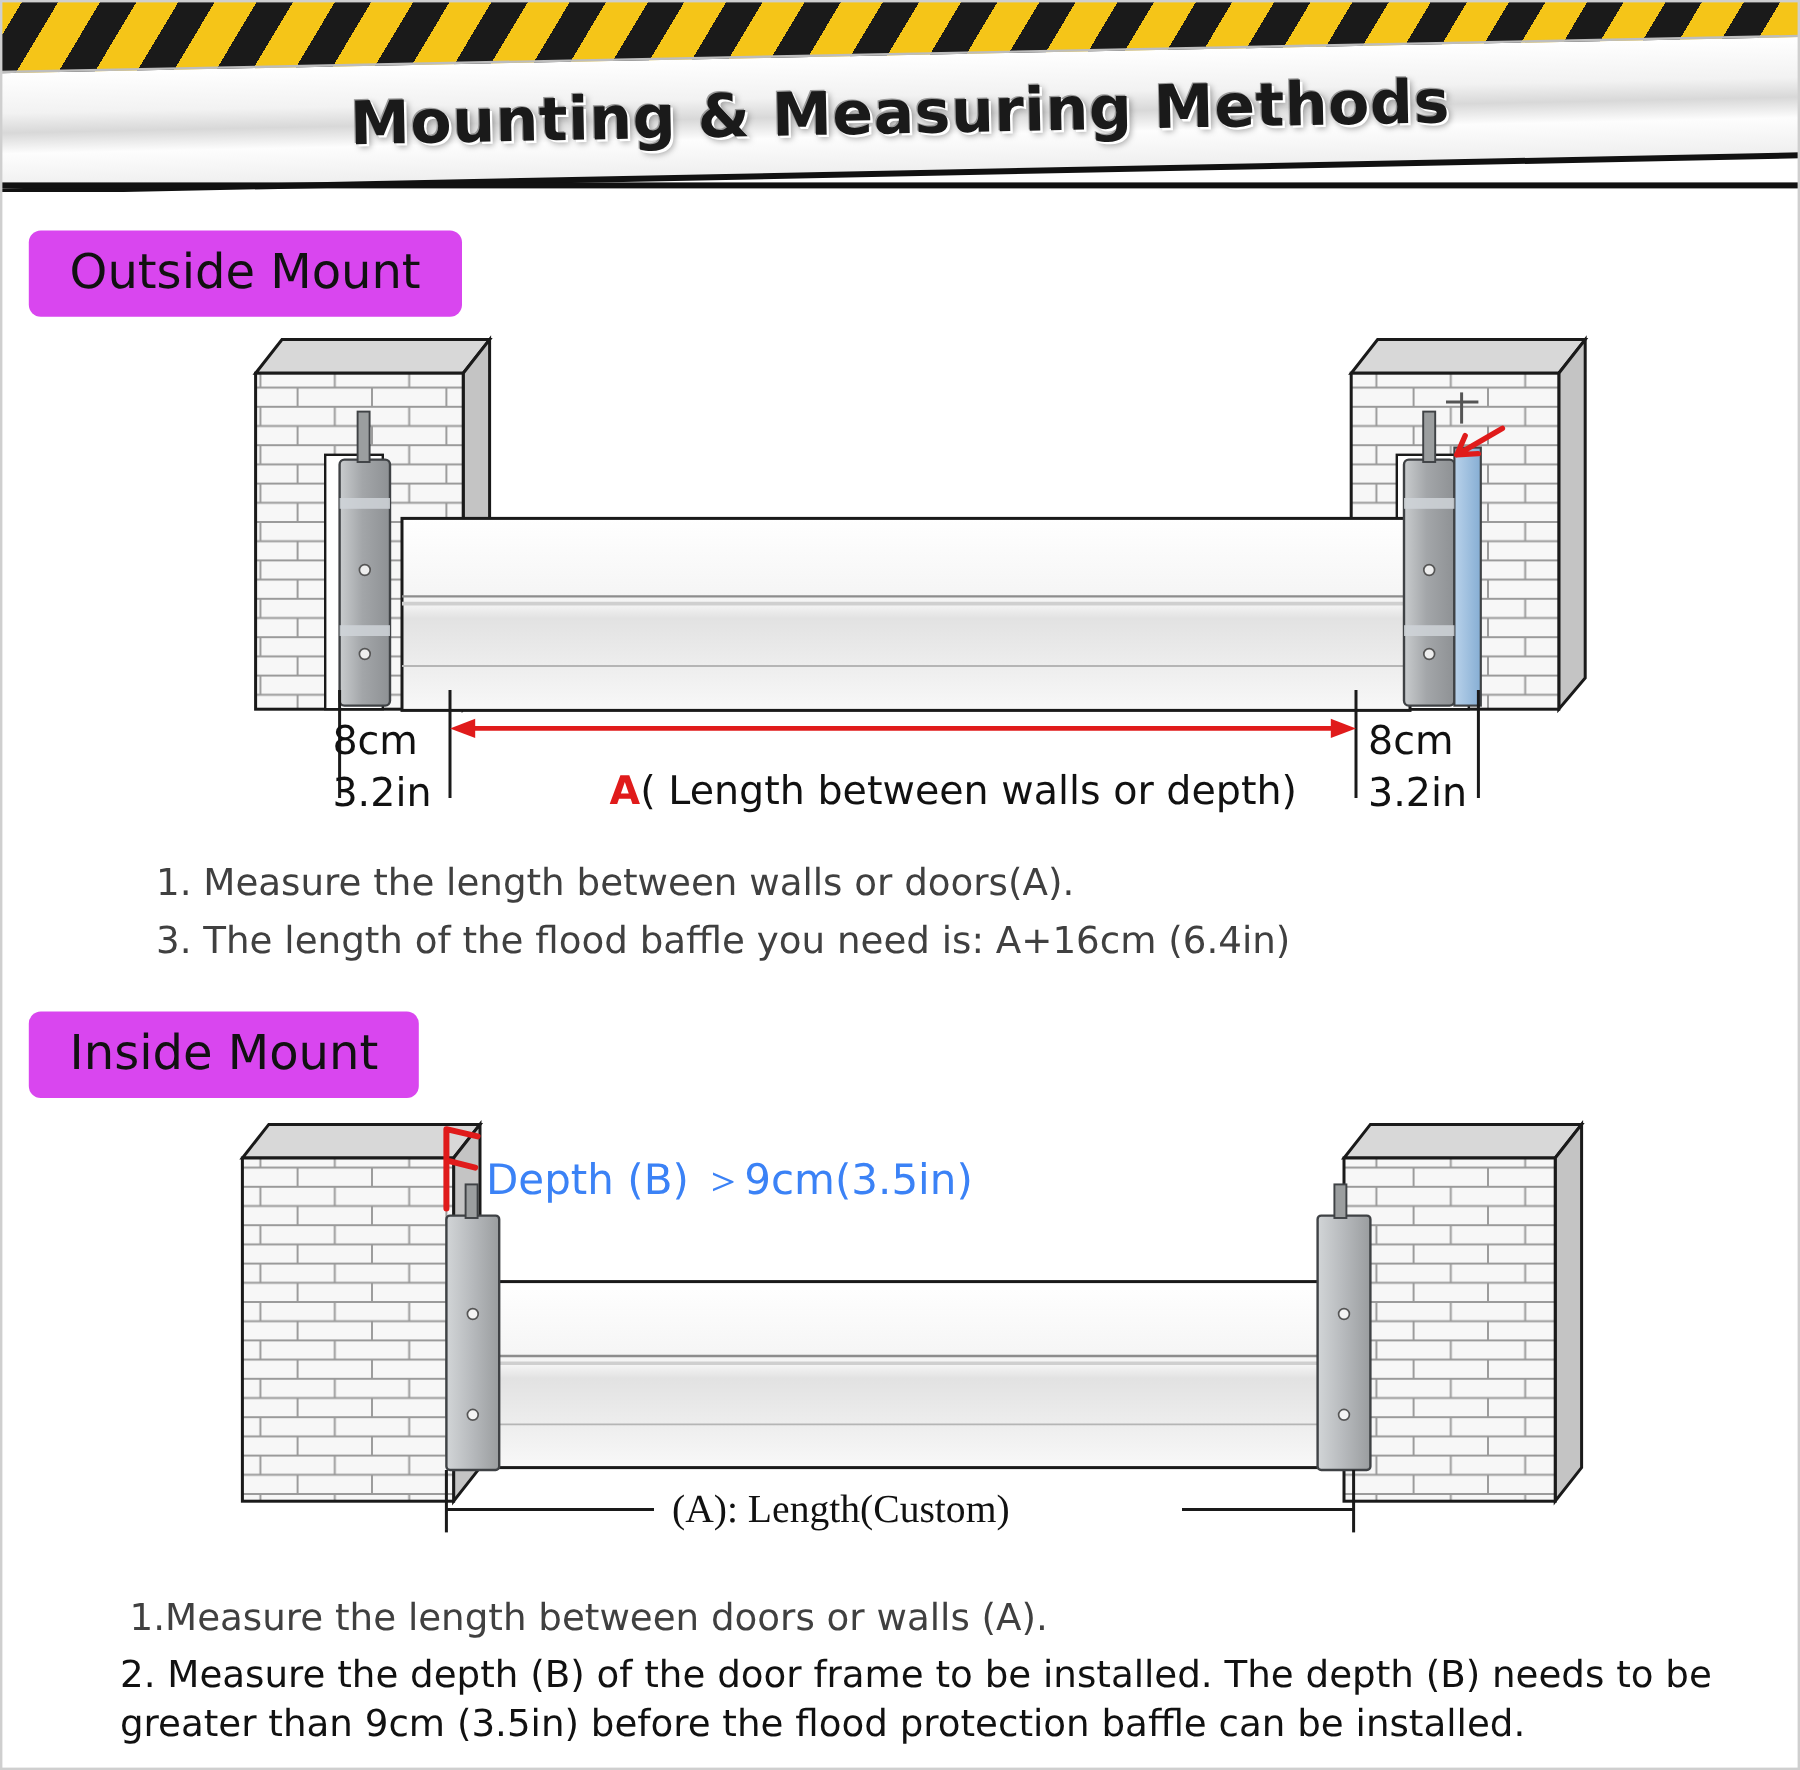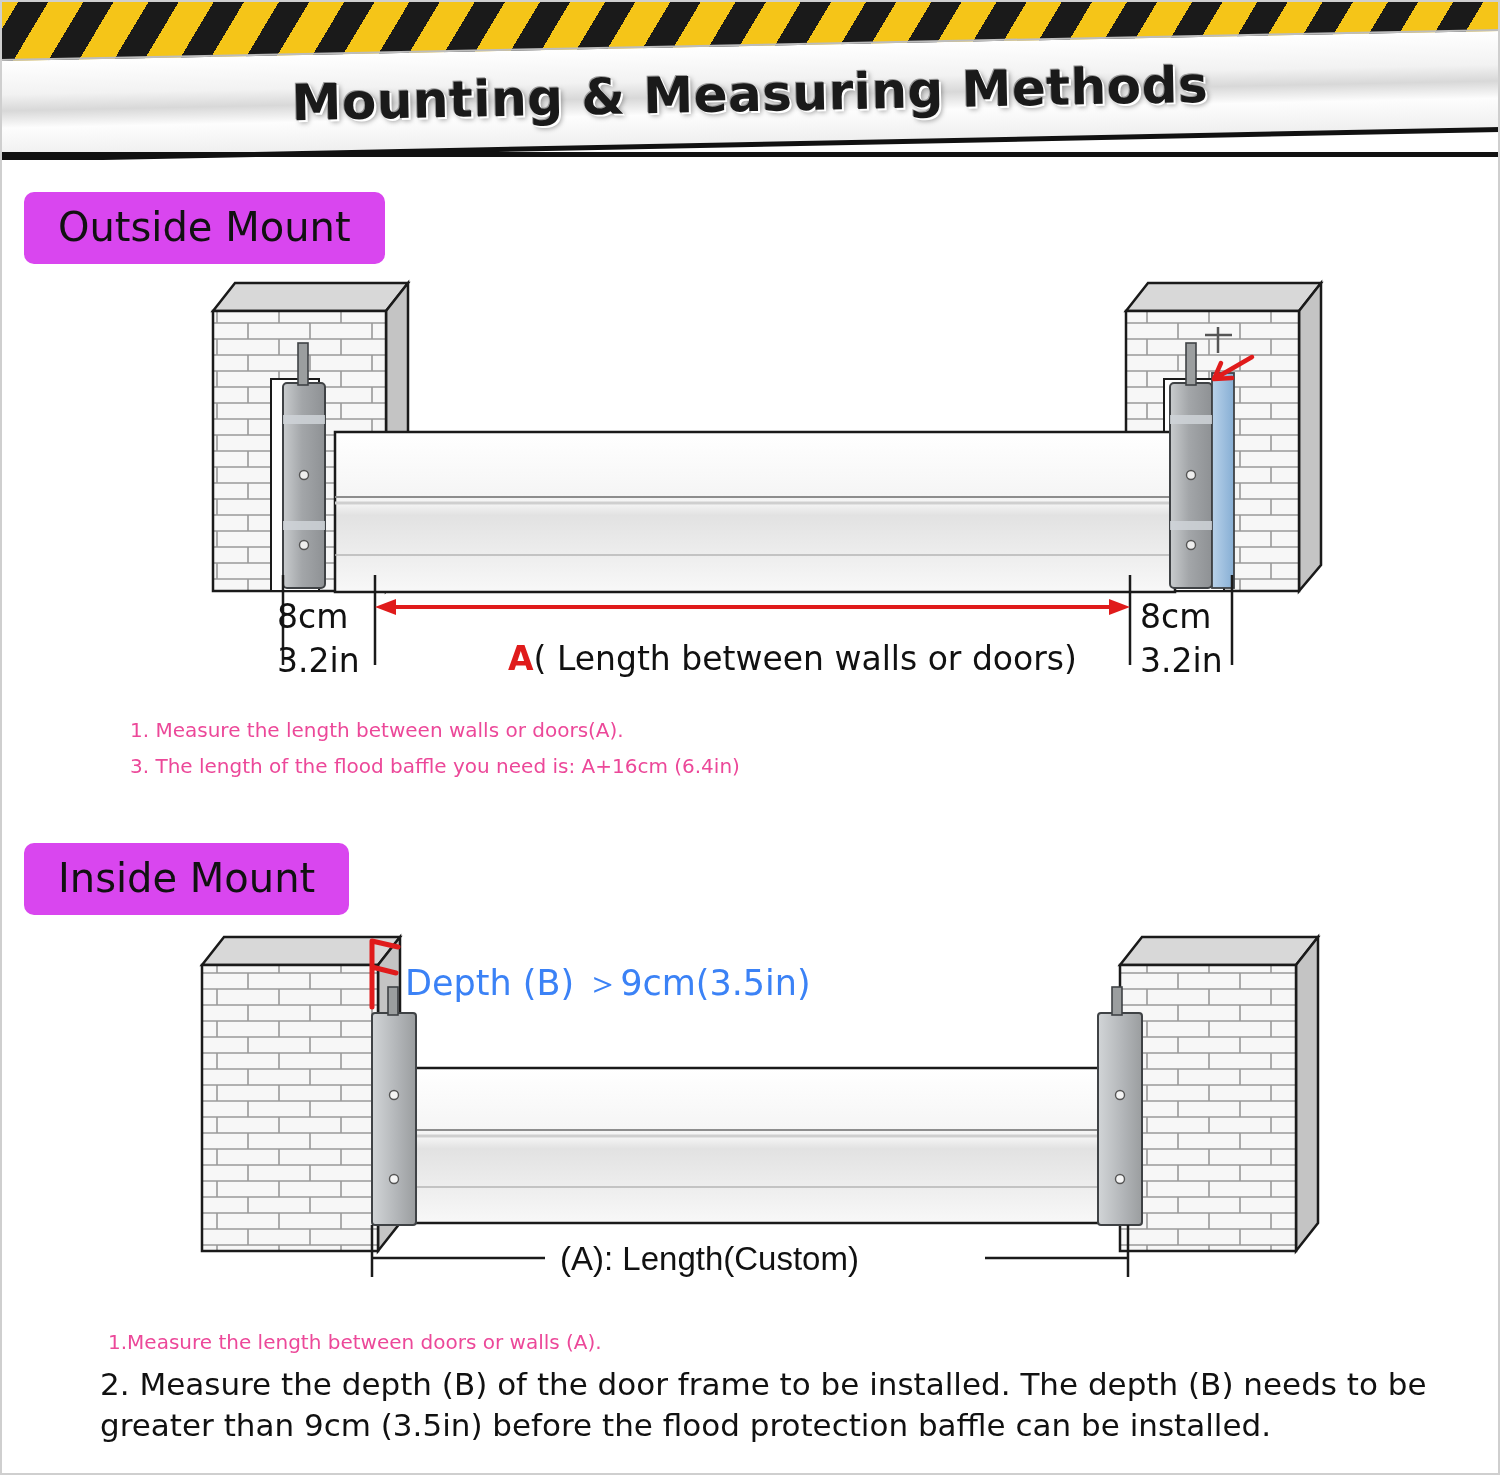--- a/index.html
+++ b/index.html
@@ -92,22 +92,22 @@
   .diagram {
     position: absolute;
     left: 0;
     text-align: center;
   }
   #outside-diagram { top: 275px; width: 1500px; height: 420px; }
   #inside-diagram  { top: 925px; width: 1500px; height: 380px; }
 
   
   .note-line {
-    font-size: 20px;
-    color: #ec4899;
+    font-size: 31px;
+    color: #404040;
     white-space: nowrap;
     font-family: "DejaVu Sans", sans-serif;
   }
   #outside-notes { position: absolute; left: 130px; top: 718px; }
   #outside-notes .note-line { margin-bottom: 12px; }
 
   #inside-notes { position: absolute; left: 100px; top: 1330px; width: 1400px; }
   #inside-notes .note-line { margin-bottom: 10px; }
   .note-wrap {
     font-size: 31px;
@@ -135,21 +135,21 @@
     font-size: 35px;
     color: #3b82f6;
     white-space: nowrap;
     font-family: "DejaVu Sans", sans-serif;
   }
   .length-label {
     position: absolute;
     font-size: 33px;
     color: #111;
     white-space: nowrap;
-    font-family: Liberation Sans, sans-serif;
+    font-family: Liberation Serif, serif;
   }
 
   .outer-border {
     position: absolute;
     left: 0; top: 0;
     width: 1496px; height: 1471px;
     border: 2px solid #cfcfcf;
     pointer-events: none;
   }
 </style>
@@ -254,21 +254,21 @@
     </g>
   </svg>
 
   
   <div class="dim-row" style="left:277px; top:322px;">8cm</div>
   <div class="dim-row" style="left:277px; top:366px;">3.2in</div>
   <div class="dim-row" style="left:1140px; top:322px;">8cm</div>
   <div class="dim-row" style="left:1140px; top:366px;">3.2in</div>
 
   <div class="dim-row" style="left:508px; top:364px;">
-    <span class="letter-a">A</span><span>( Length between walls or doors)</span>
+    <span class="letter-a">A</span><span>( Length between walls or depth)</span>
   </div>
 </div>
 
 <div id="outside-notes">
   <div class="note-line">1. Measure the length between walls or doors(A).</div>
   <div class="note-line">3. The length of the flood baffle you need is: A+16cm (6.4in)</div>
 </div>
 
 <div id="inside-tag-wrap">
   <div class="section-tag">Inside Mount</div>

